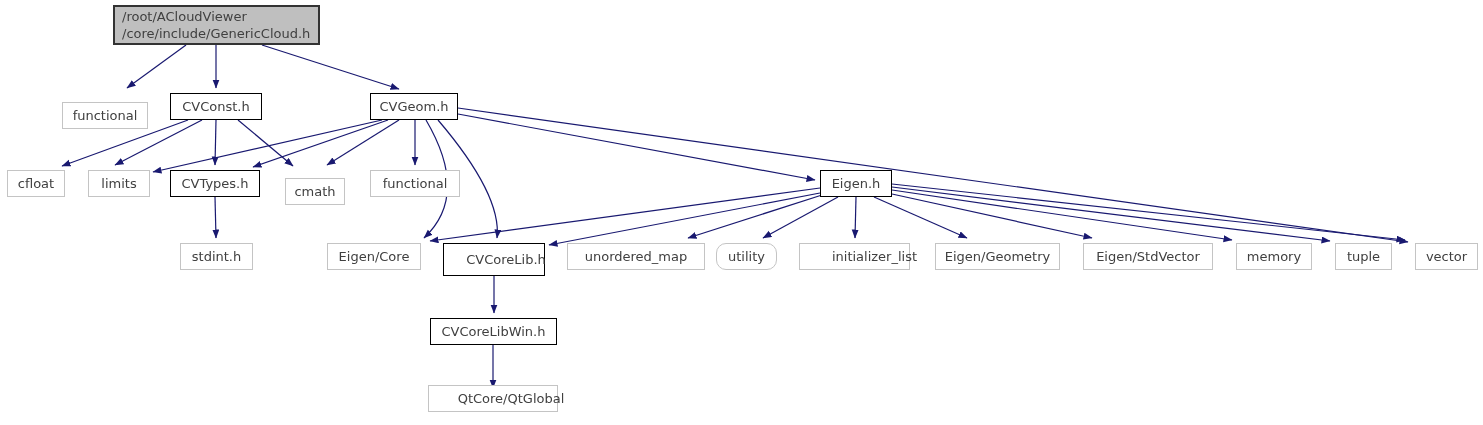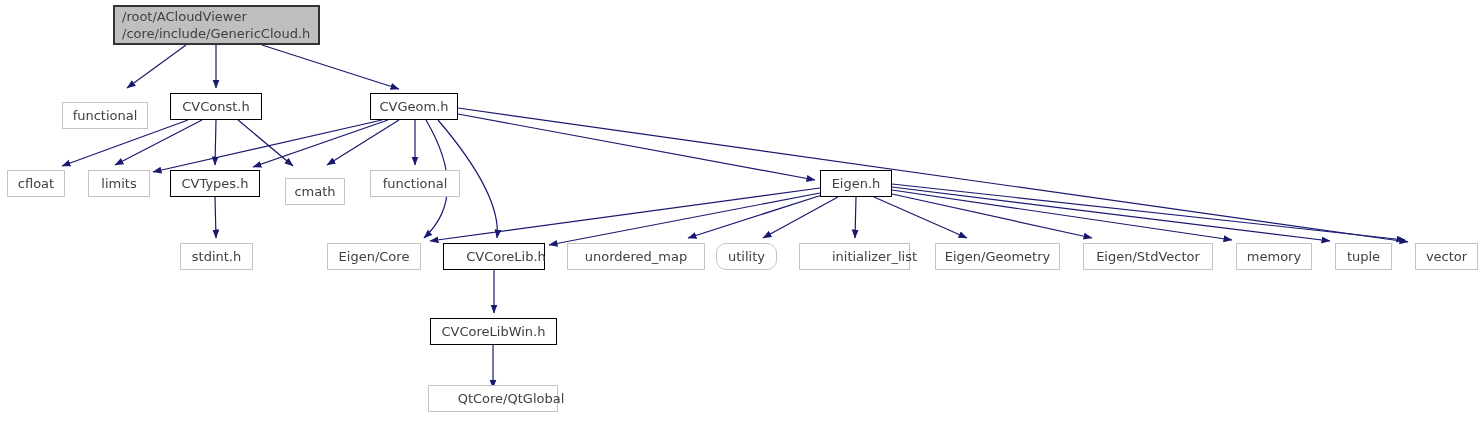--- a/index.html
+++ b/index.html
@@ -78,21 +78,21 @@
     <div class="node internal" style="left: 170px; top: 93px; width: 92px; height: 27px;">CVConst.h</div>
     <div class="node internal" style="left: 370px; top: 93px; width: 88px; height: 27px;">CVGeom.h</div>
     <div class="node external" style="left: 7px; top: 170px; width: 58px; height: 27px;">cfloat</div>
     <div class="node external" style="left: 88px; top: 170px; width: 62px; height: 27px;">limits</div>
     <div class="node internal" style="left: 170px; top: 170px; width: 90px; height: 27px;">CVTypes.h</div>
     <div class="node external" style="left: 285px; top: 170px; width: 60px; height: 27px; margin-top: 8px;">cmath</div>
     <div class="node external" style="left: 370px; top: 170px; width: 90px; height: 27px;">functional</div>
     <div class="node internal" style="left: 820px; top: 170px; width: 72px; height: 27px;">Eigen.h</div>
     <div class="node external" style="left: 180px; top: 243px; width: 73px; height: 27px;">stdint.h</div>
     <div class="node external" style="left: 327px; top: 243px; width: 94px; height: 27px;">Eigen/Core</div>
-    <div class="node internal" style="left: 443px; top: 243px; width: 102px; height: 27px; padding-left: 24px;">CVCoreLib.h</div>
+    <div class="node internal" style="left: 443px; top: 243px; width: 102px; height: 33px; padding-left: 24px;">CVCoreLib.h</div>
     <div class="node external" style="left: 567px; top: 243px; width: 138px; height: 27px;">unordered_map</div>
     <div class="node external" style="left: 716px; top: 243px; width: 61px; height: 27px; border-radius: 10px;">utility</div>
     <div class="node external" style="left: 799px; top: 243px; width: 111px; height: 27px; padding-left: 40px;">initializer_list</div>
     <div class="node external" style="left: 935px; top: 243px; width: 125px; height: 27px;">Eigen/Geometry</div>
     <div class="node external" style="left: 1083px; top: 243px; width: 130px; height: 27px;">Eigen/StdVector</div>
     <div class="node external" style="left: 1236px; top: 243px; width: 76px; height: 27px;">memory</div>
     <div class="node external" style="left: 1335px; top: 243px; width: 57px; height: 27px;">tuple</div>
     <div class="node external" style="left: 1415px; top: 243px; width: 63px; height: 27px;">vector</div>
     <div class="node internal" style="left: 430px; top: 318px; width: 127px; height: 27px;">CVCoreLibWin.h</div>
     <div class="node external" style="left: 428px; top: 385px; width: 130px; height: 27px; padding-left: 36px;">QtCore/QtGlobal</div>

